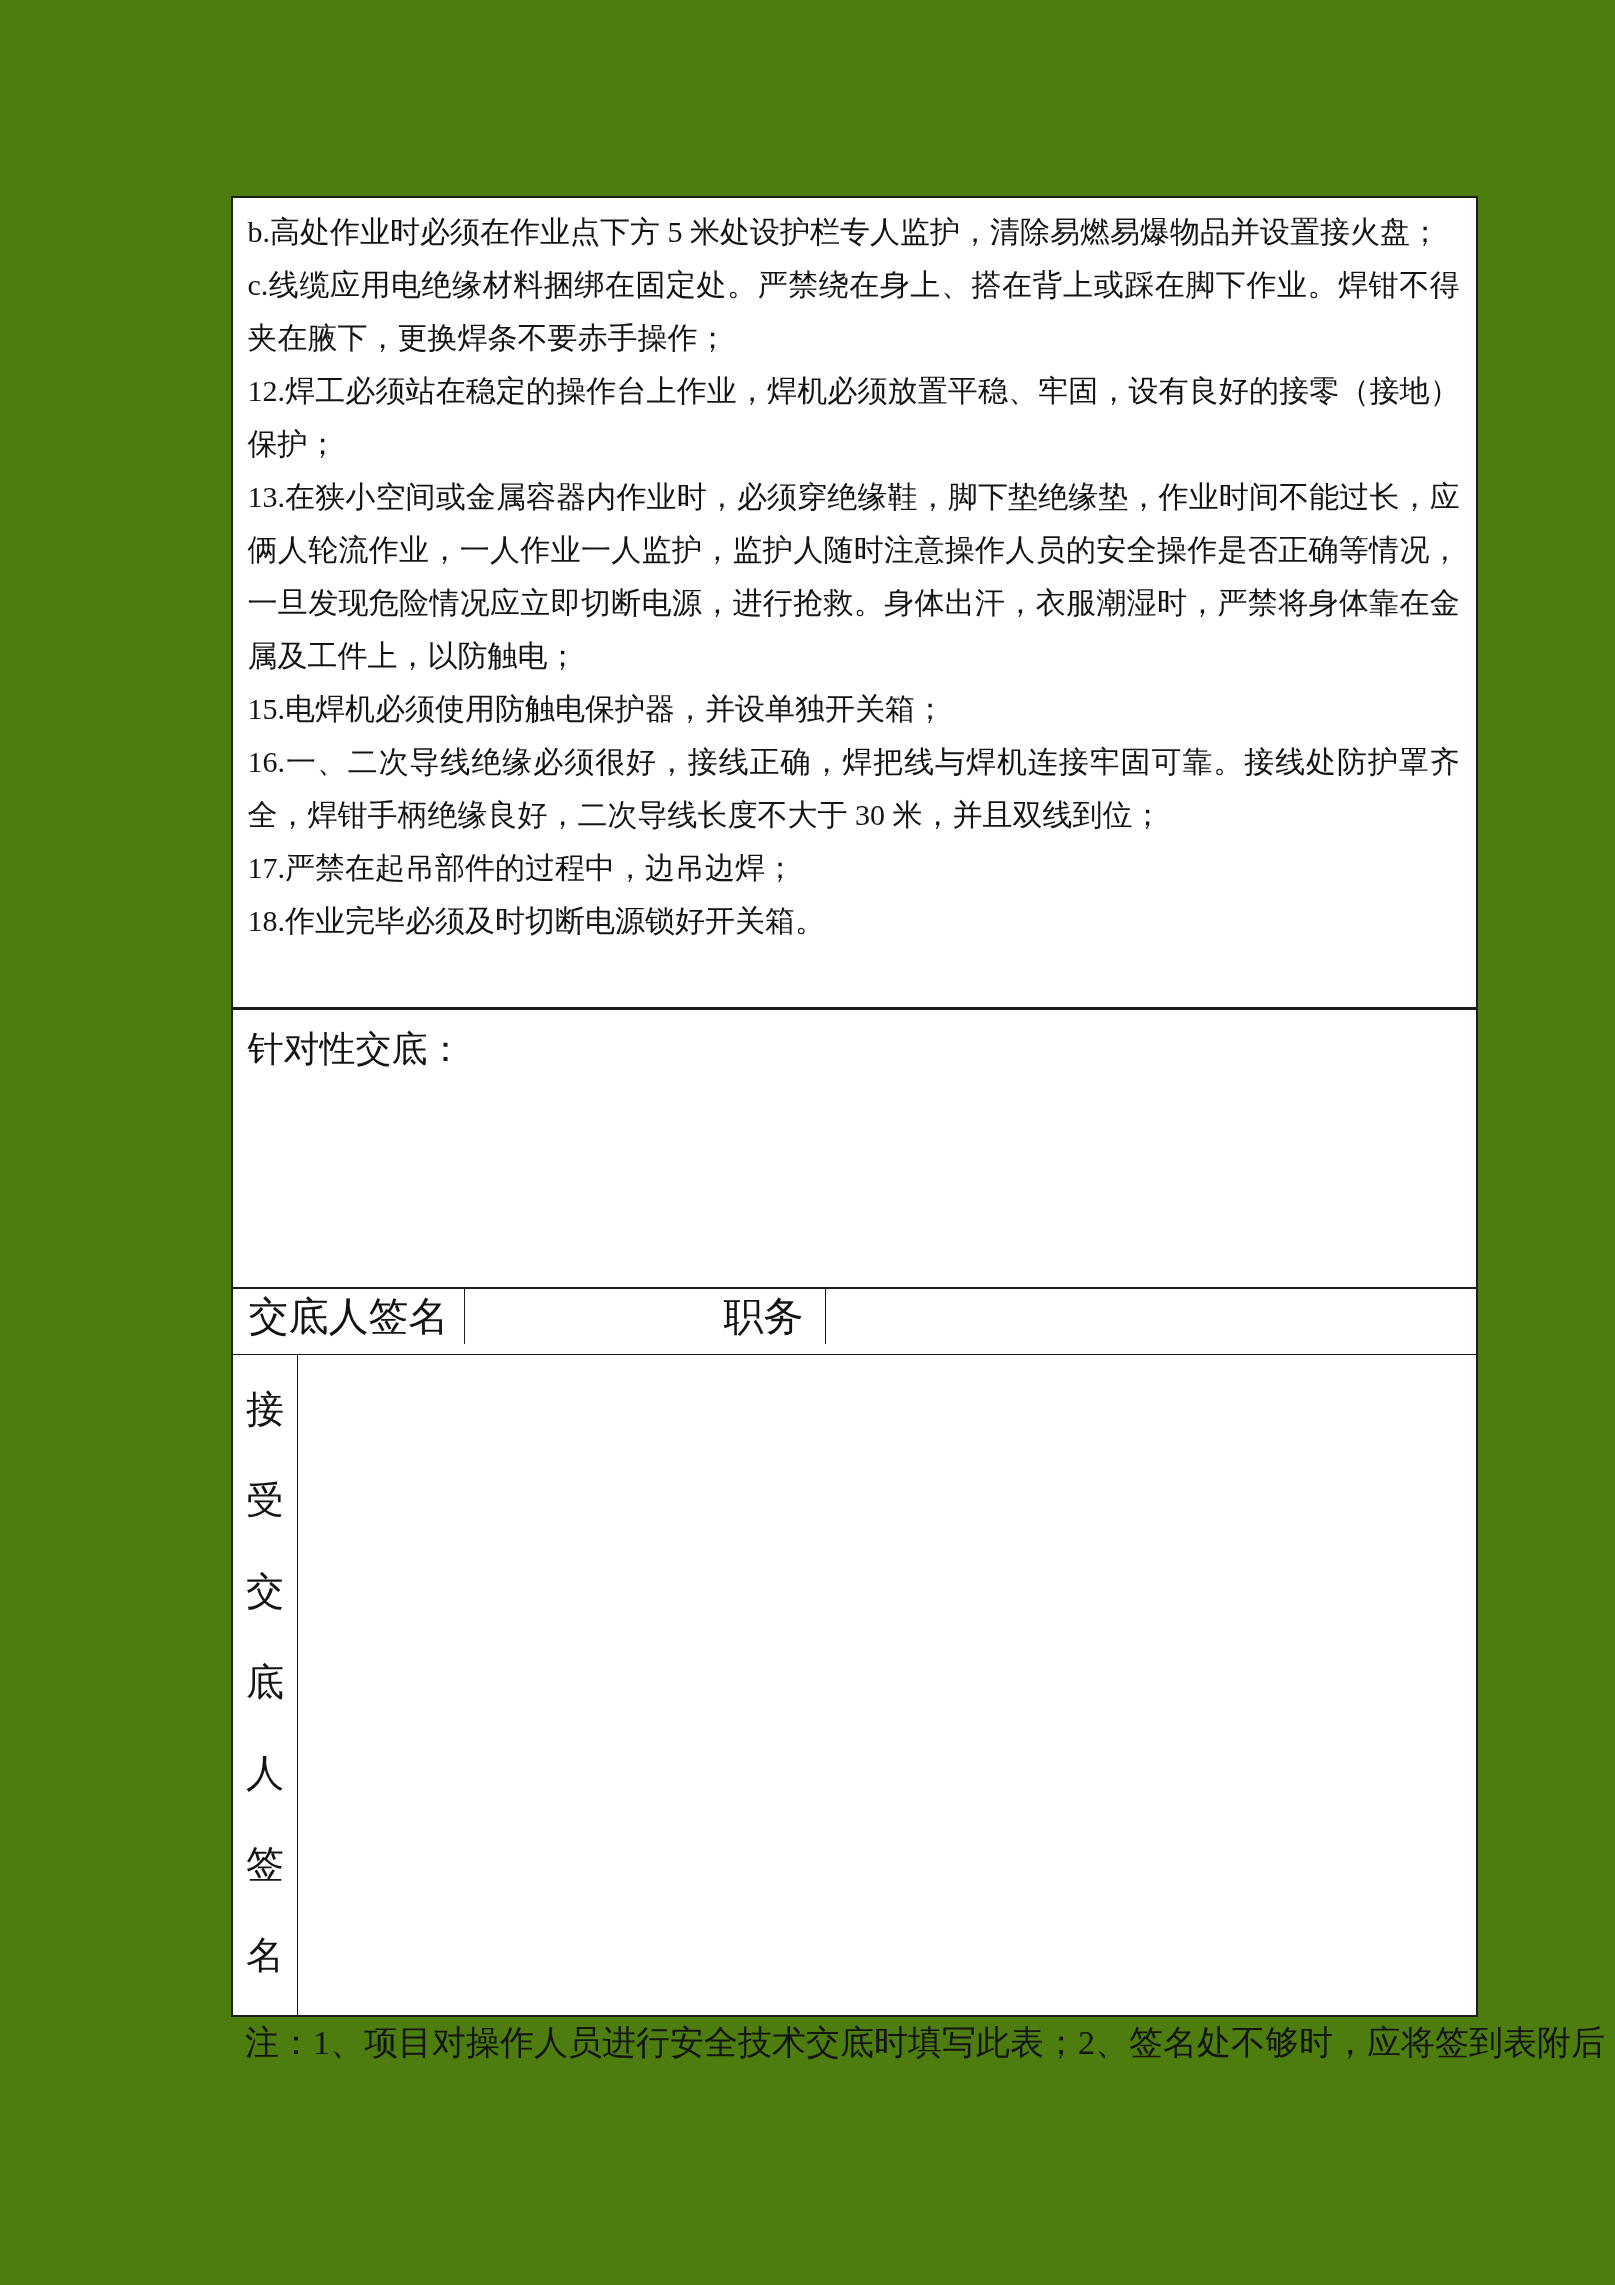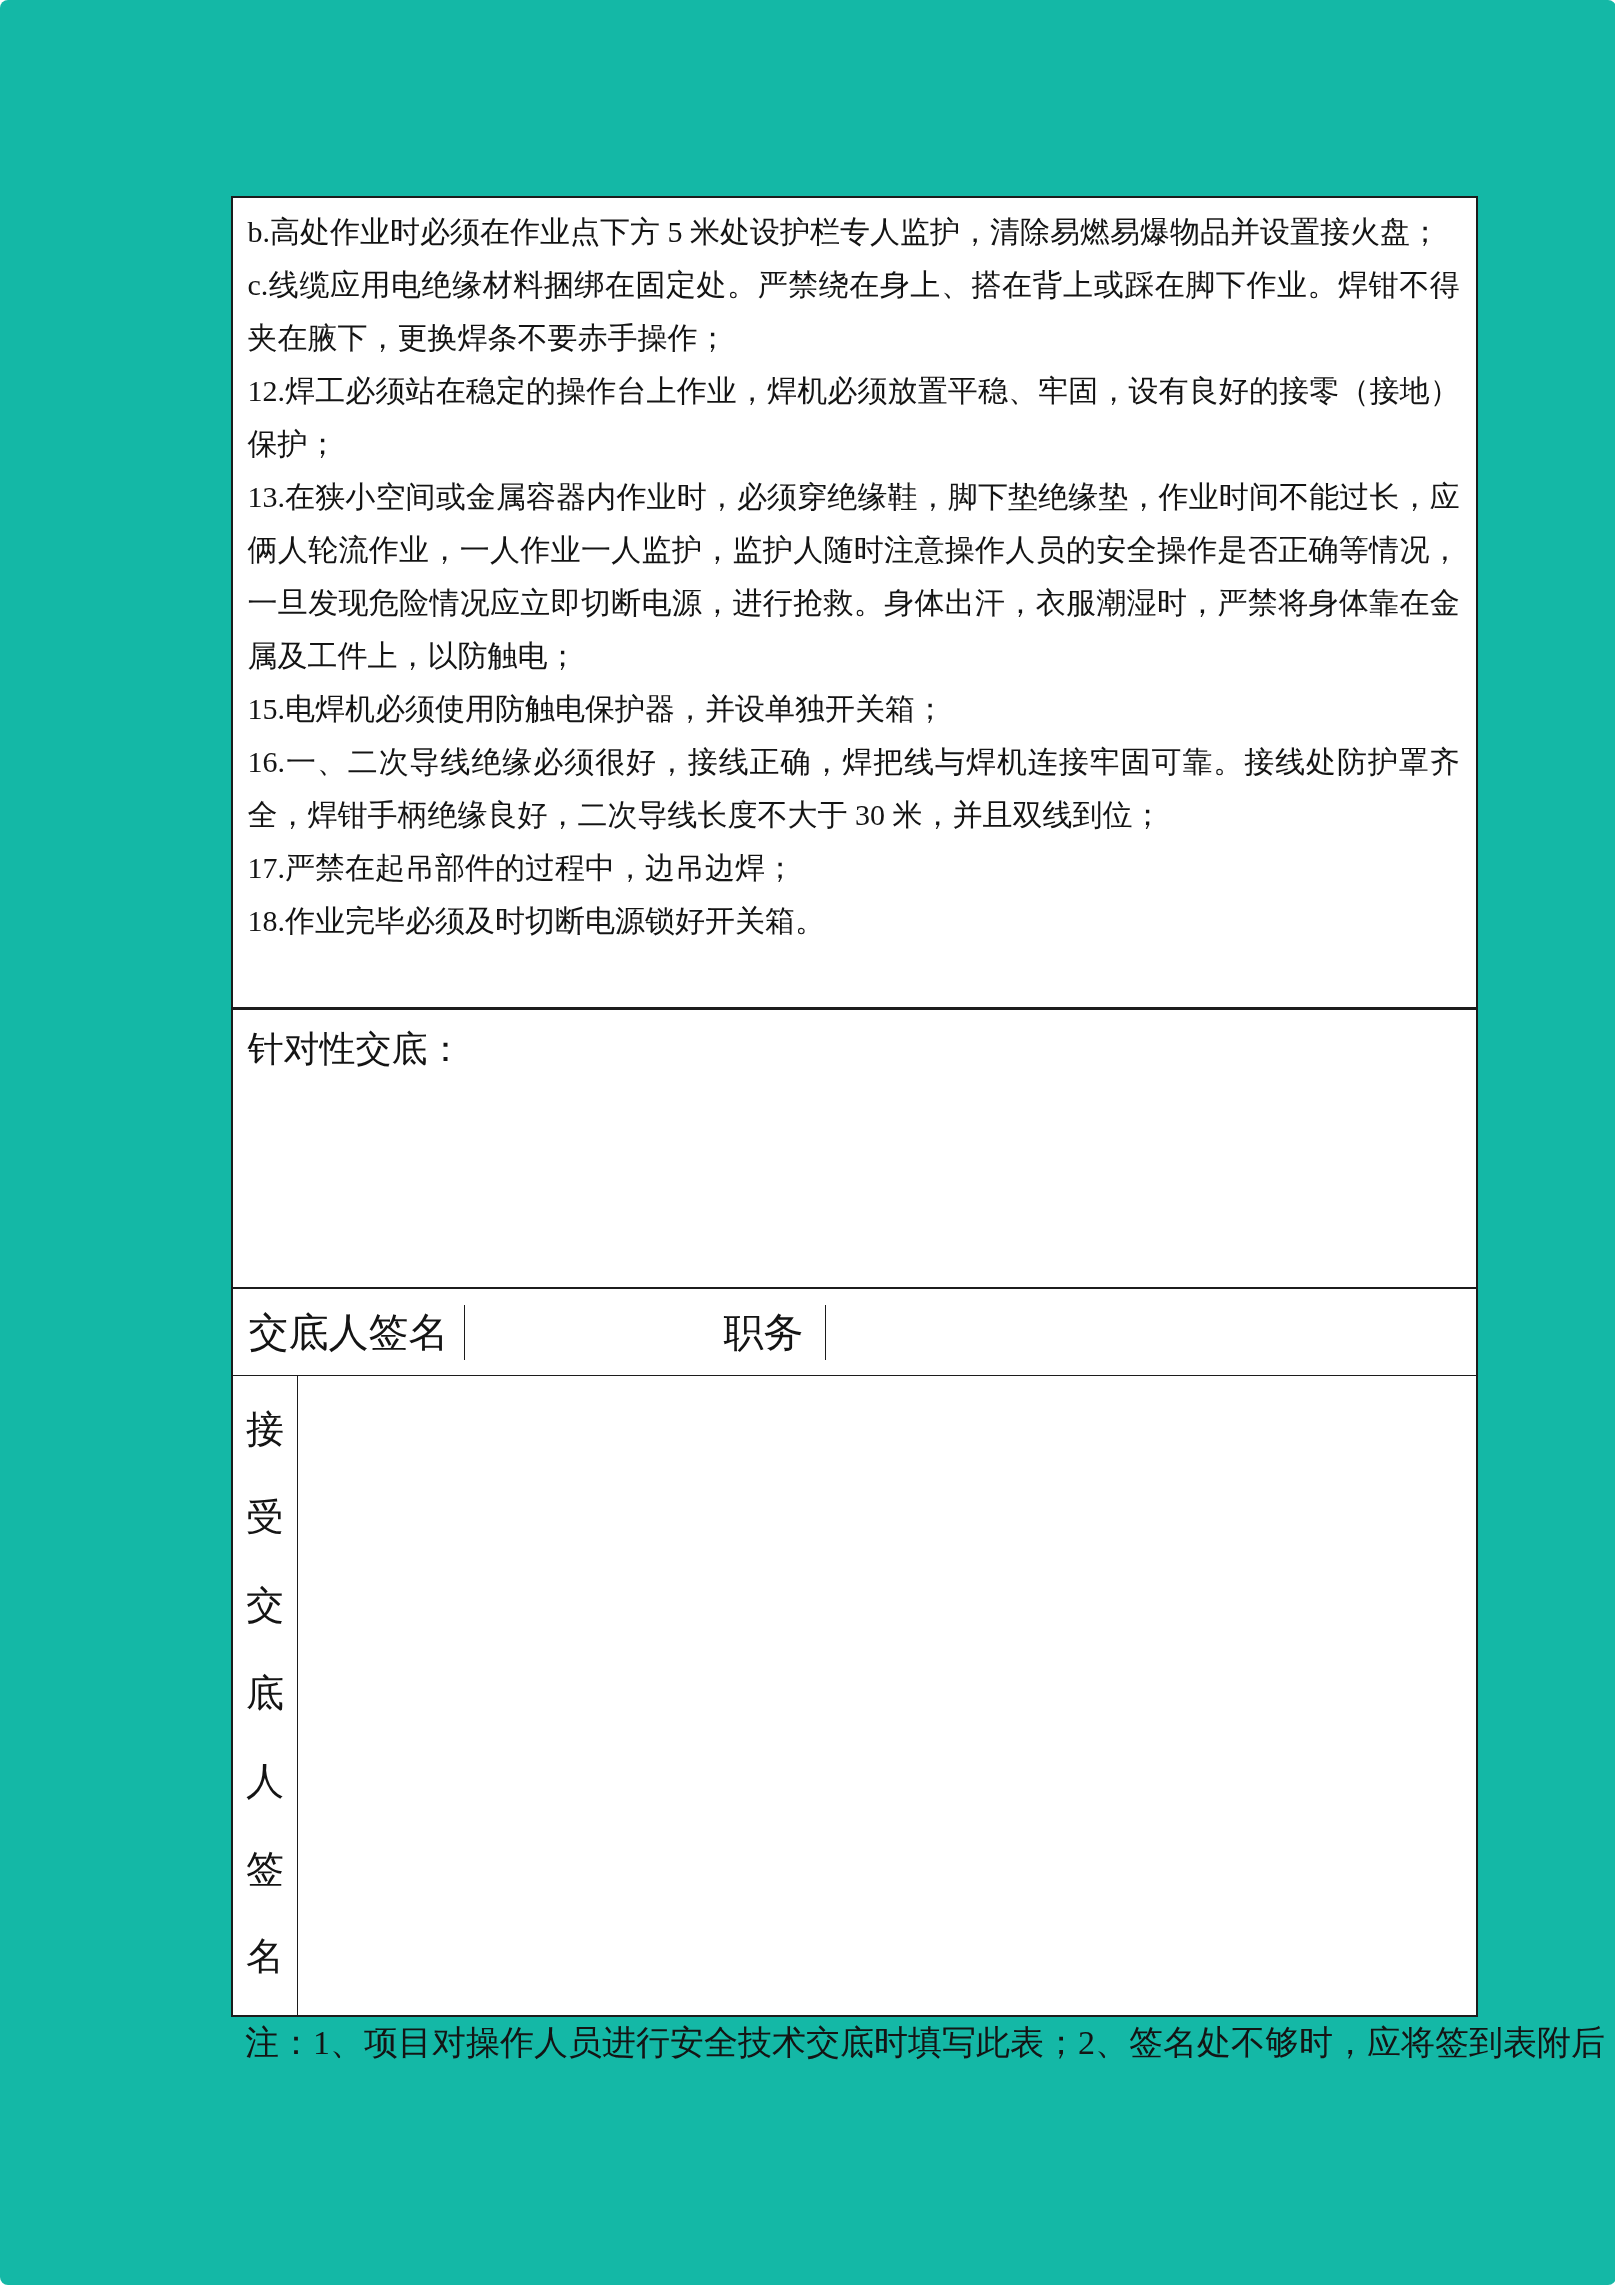--- a/index.html
+++ b/index.html
@@ -1,23 +1,22 @@
 <!DOCTYPE html>
 <html style="font-size:14.5px"><head>
 <meta charset="utf-8">
 <style>
   html, body { margin: 0; padding: 0; background: #ffffff; }
   .page {
     position: relative;
     width: 1616px;
     height: 2285px;
-    background: #14b8a6;
+    background: #4d7c0f;
     font-family: "Liberation Serif", "DejaVu Serif", serif;
     color: #141414;
-    border-radius: 8px;
   }
   .doc-table {
     position: absolute;
     left: 231px;
     top: 196px;
     width: 1247px;
     height: 1821px;
     box-sizing: border-box;
     border: 2.7px solid #1c1c1c;
     display: flex;
@@ -38,24 +37,24 @@
   .targeted-cell {
     box-sizing: border-box;
     height: 279px;
     border-bottom: 2.7px solid #1c1c1c;
     padding: 16.3px 16.3px 0 14.5px;
     font-size: 36px;
     line-height: 47px;
   }
   .sign-row {
     box-sizing: border-box;
-    height: 87px;
+    height: 66px;
     border-bottom: 1.8px solid #1c1c1c;
     display: flex;
-    align-items: center;
+    align-items: flex-start;
   }
   .sign-cell {
     box-sizing: border-box;
     border-right: 1.8px solid #1c1c1c;
     display: flex;
     align-items: center;
     justify-content: center;
     font-size: 40px;
     white-space: nowrap;
   }

